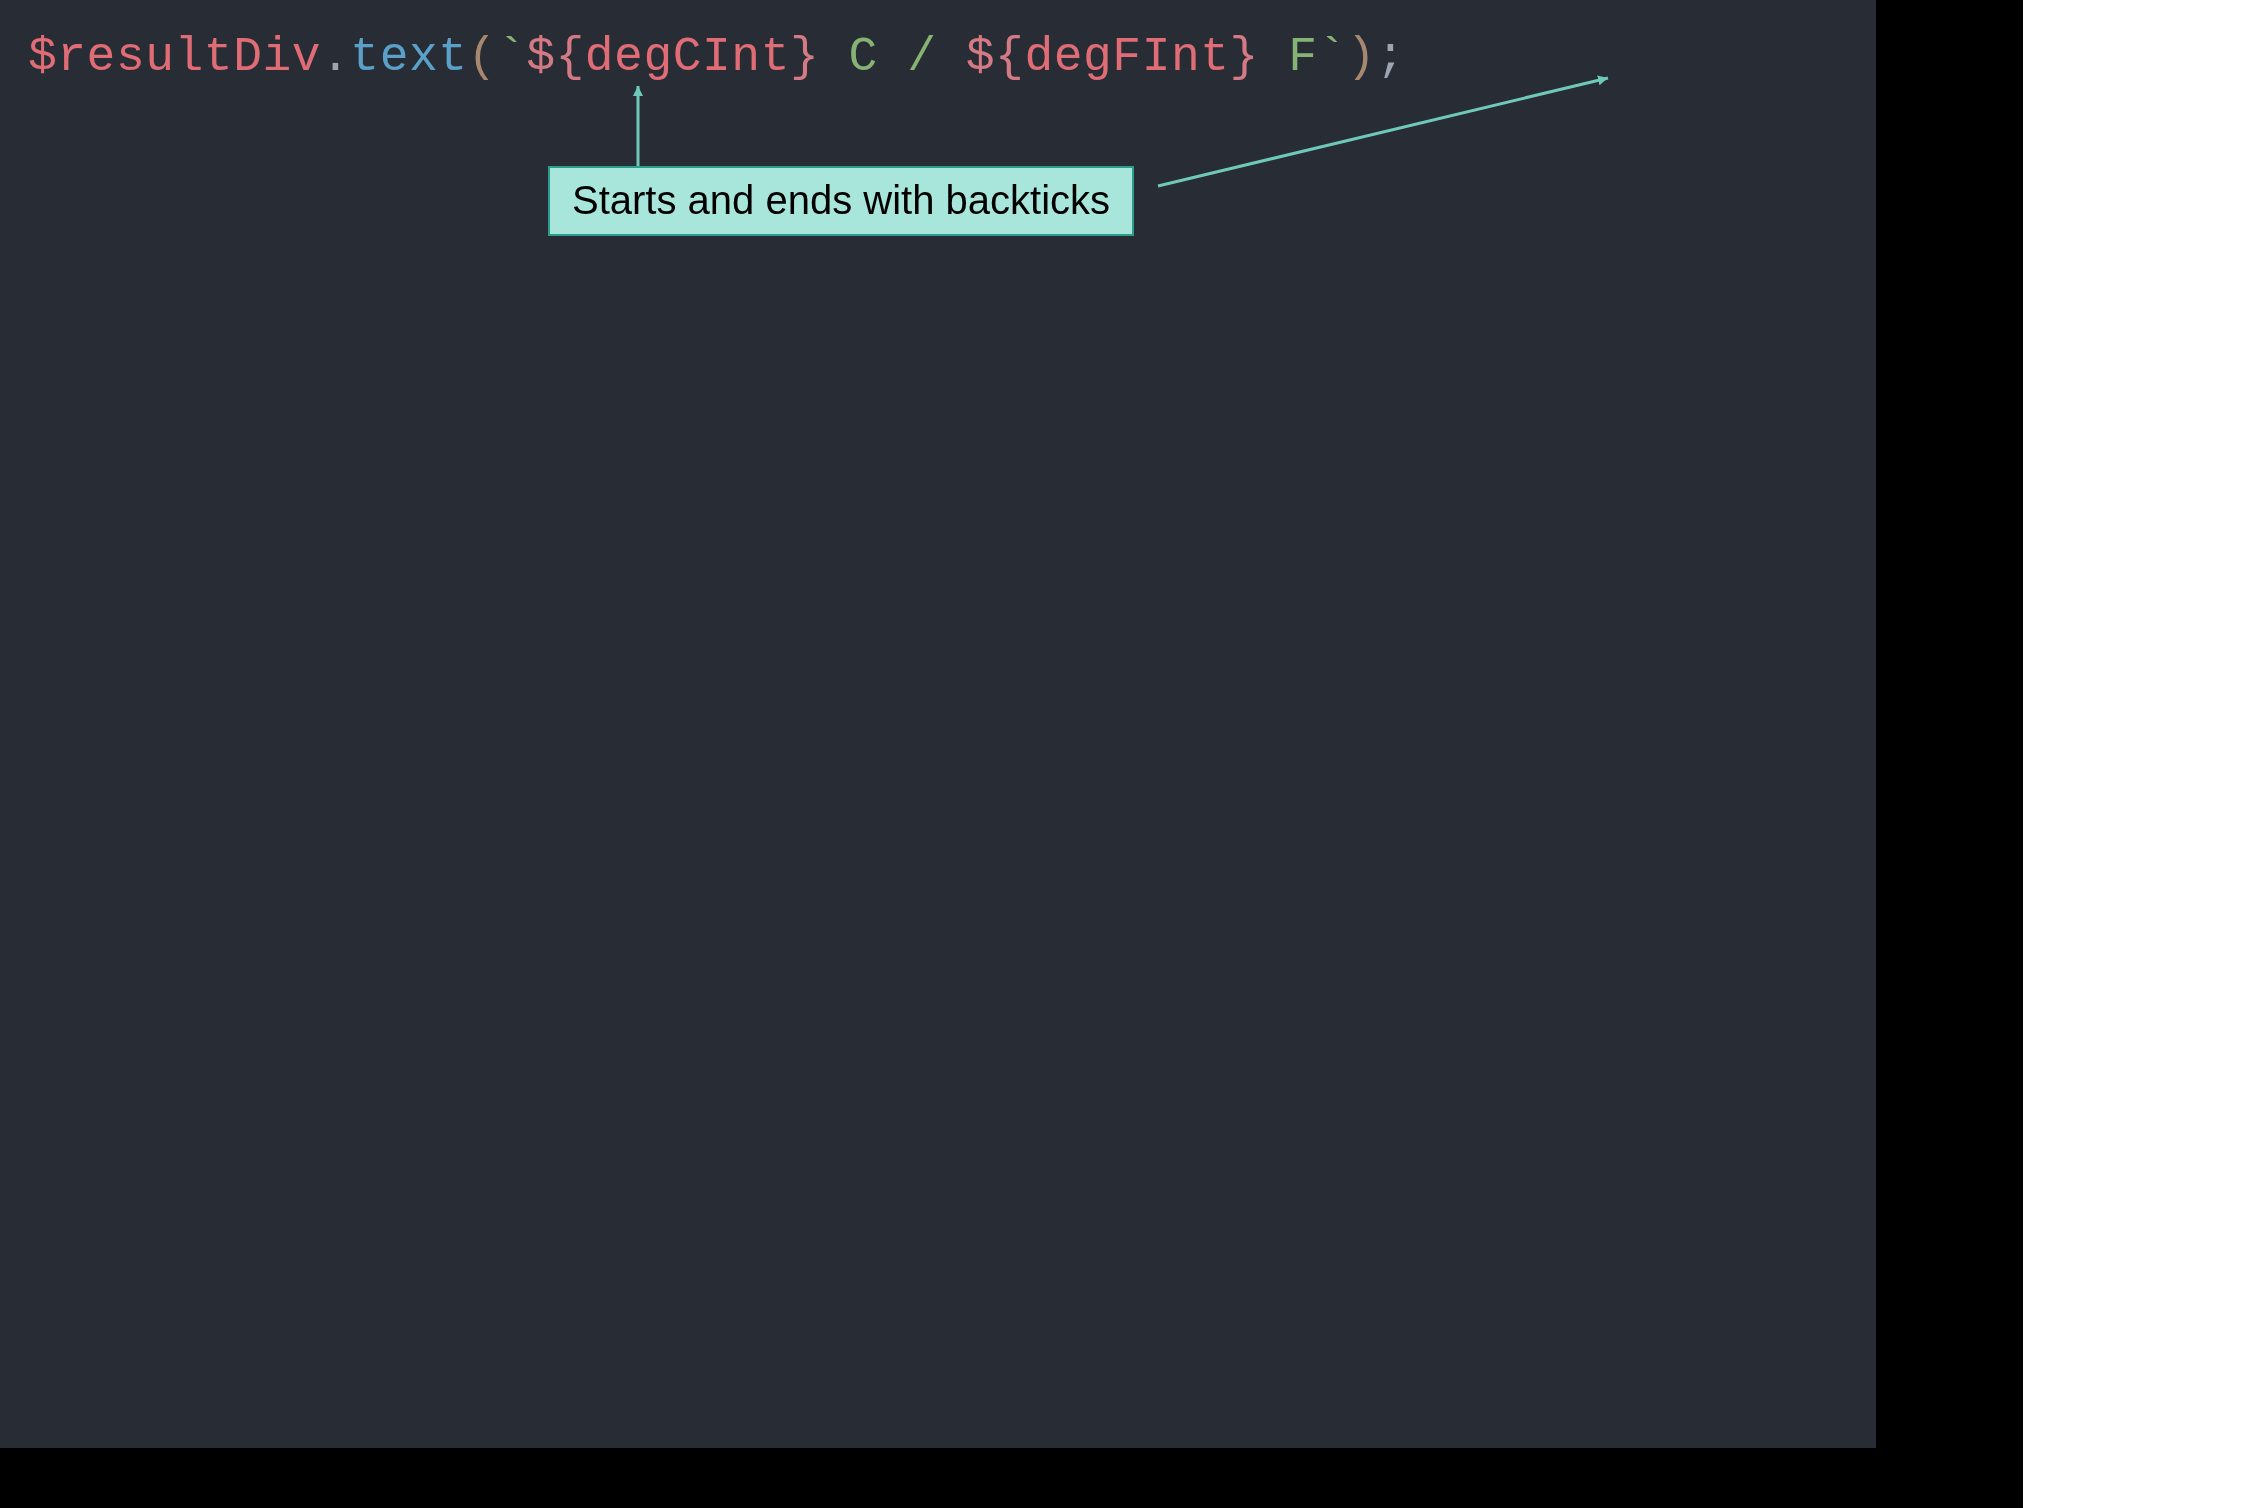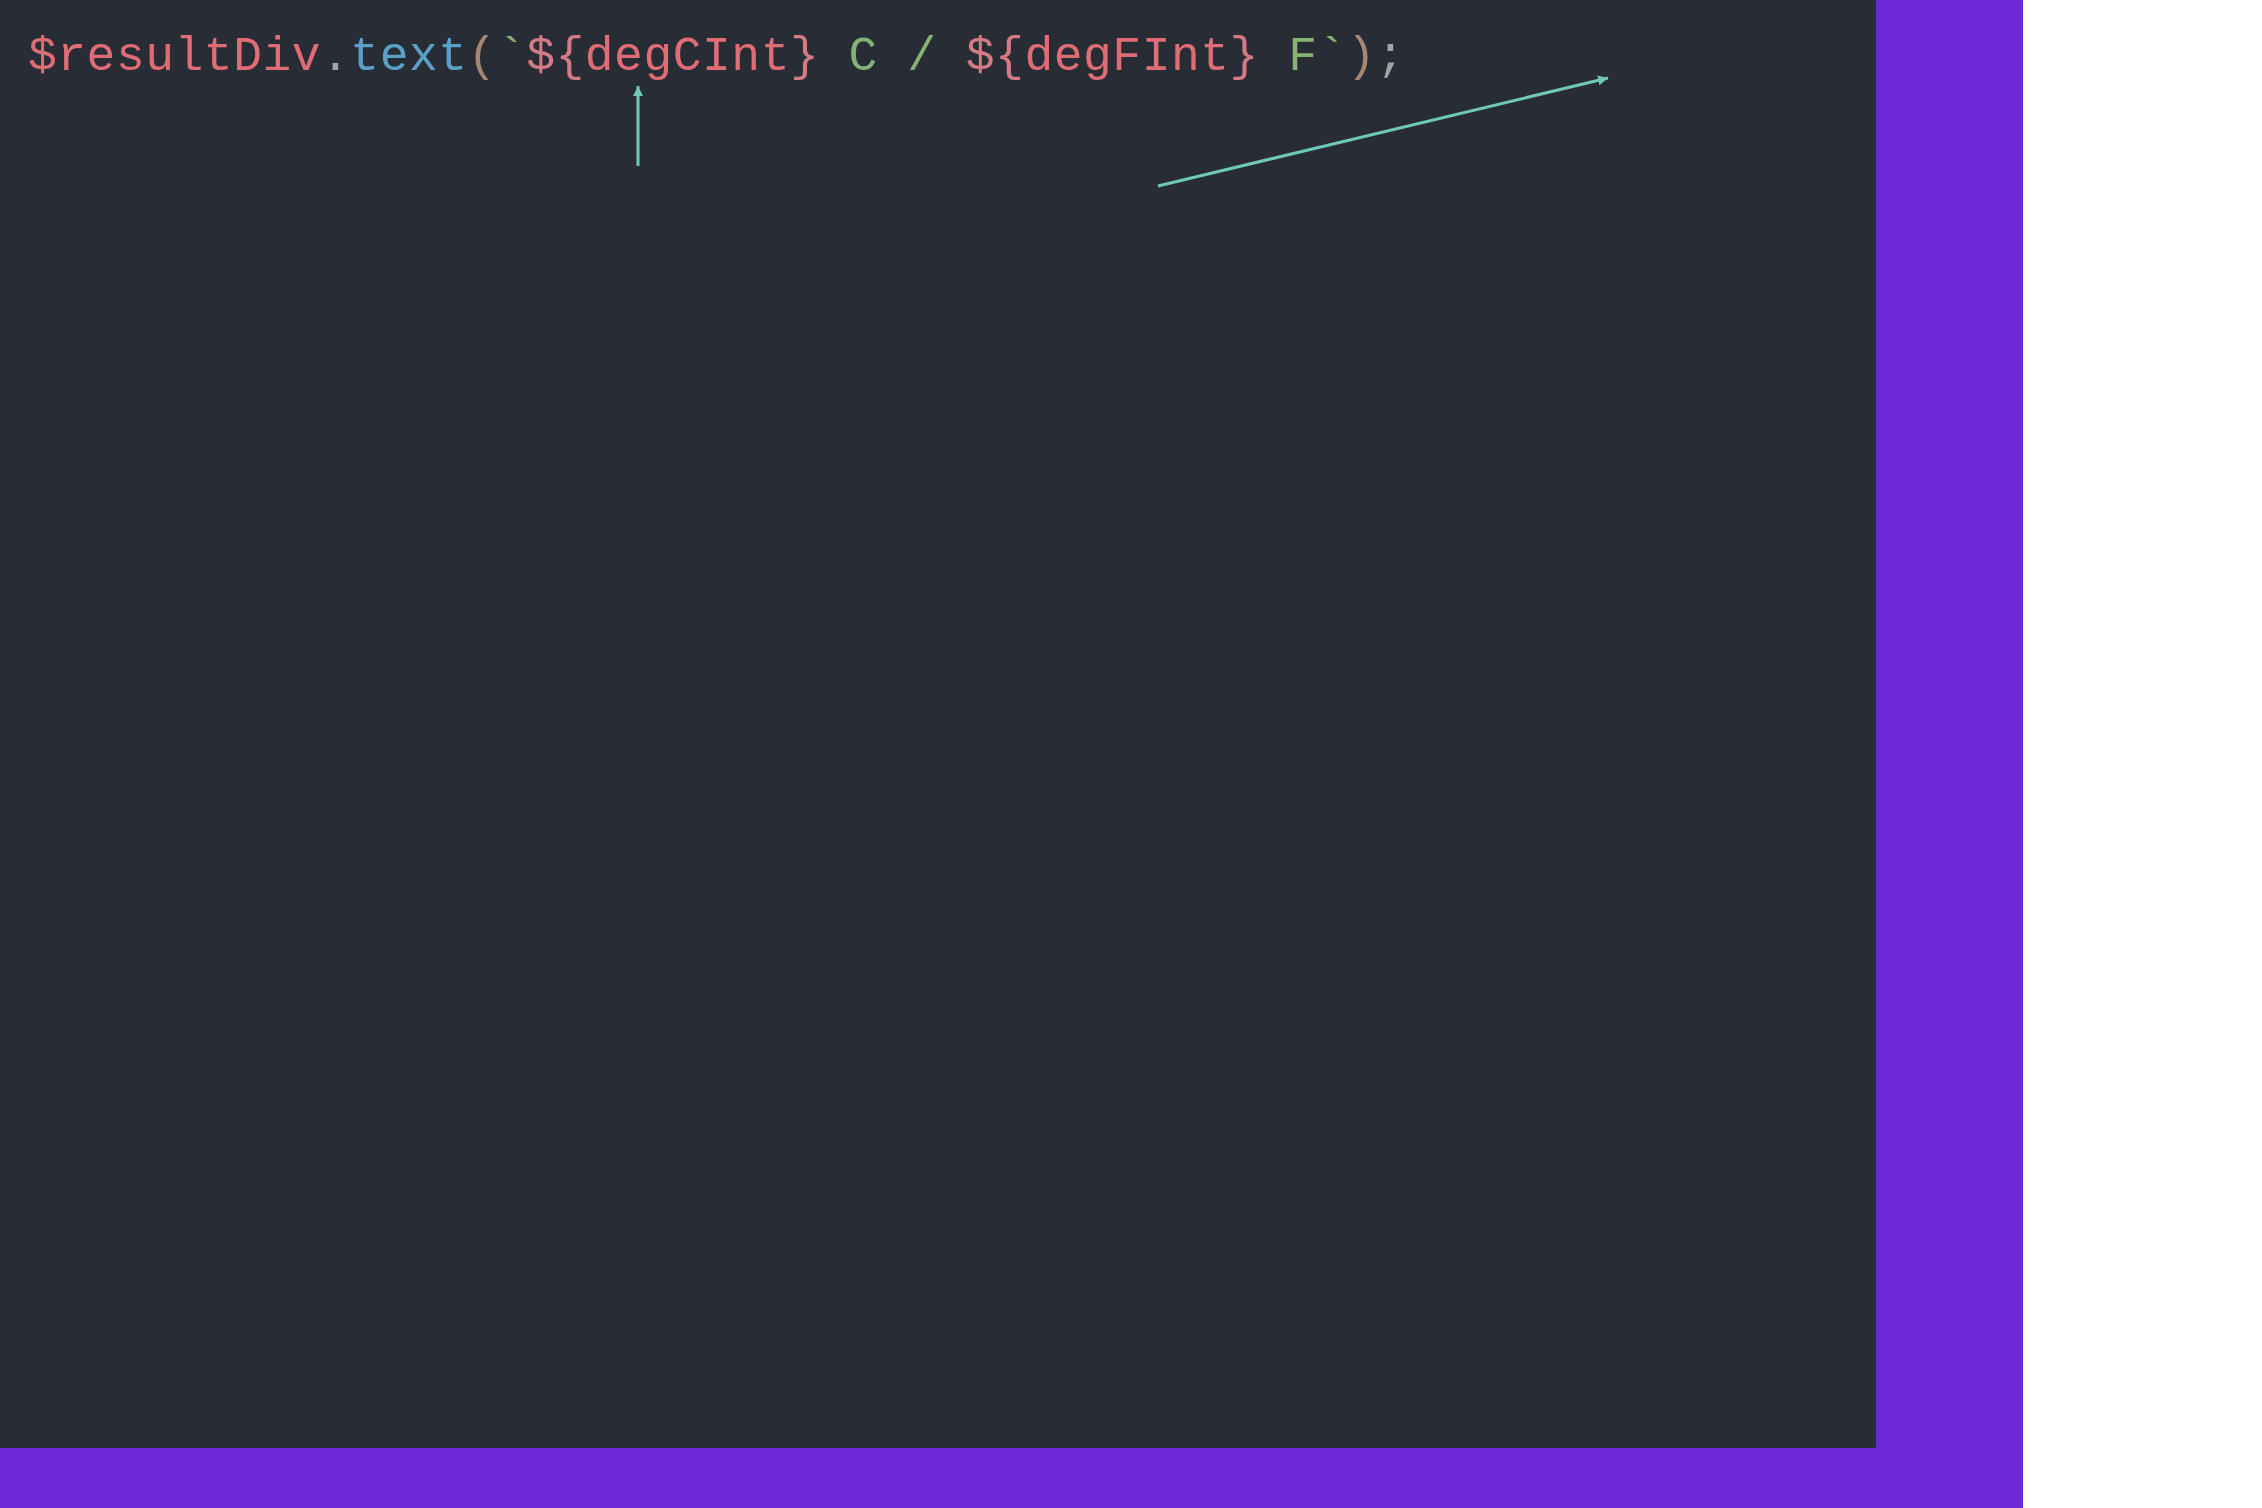--- a/index.html
+++ b/index.html
@@ -7,21 +7,21 @@
     padding: 0;
     width: 2262px;
     height: 1508px;
     background: #ffffff;
     overflow: hidden;
   }
   .slide {
     position: relative;
     width: 2023px;
     height: 1508px;
-    background: #6d28d9;
+    background: #000000;
   }
   .code-area {
     position: absolute;
     left: 0;
     top: 0;
     width: 1876px;
     height: 1448px;
     background: #282c34;
   }
   .code-line {
@@ -77,14 +77,17 @@
       <marker id="arrowhead" markerWidth="12" markerHeight="12" refX="10" refY="5" orient="auto" markerUnits="userSpaceOnUse">
         <path d="M0,0 L10,5 L0,10 Z" fill="#6fc9bb"></path>
       </marker>
     </defs>
 
     <line x1="638" y1="166" x2="638" y2="86" stroke="#6fc9bb" stroke-width="3" marker-end="url(#arrowhead)"></line>
 
     <line x1="1158" y1="186" x2="1608" y2="78" stroke="#6fc9bb" stroke-width="3" marker-end="url(#arrowhead)"></line>
   </svg>
 
+  <div class="callout">
+    <span>Starts and ends with backticks</span>
+  </div>
 
 </div>
 
 </body></html>

